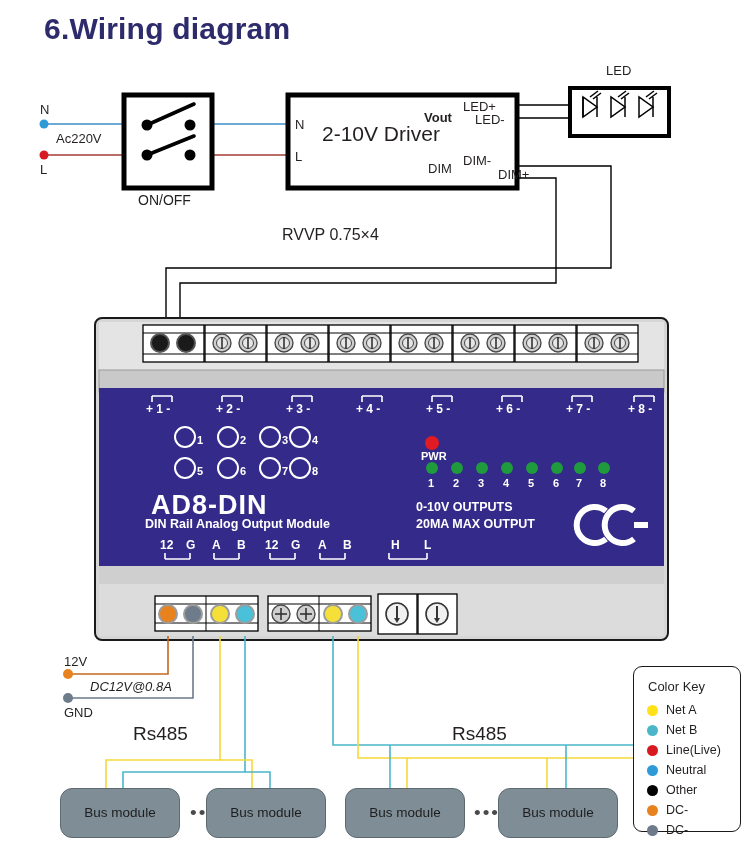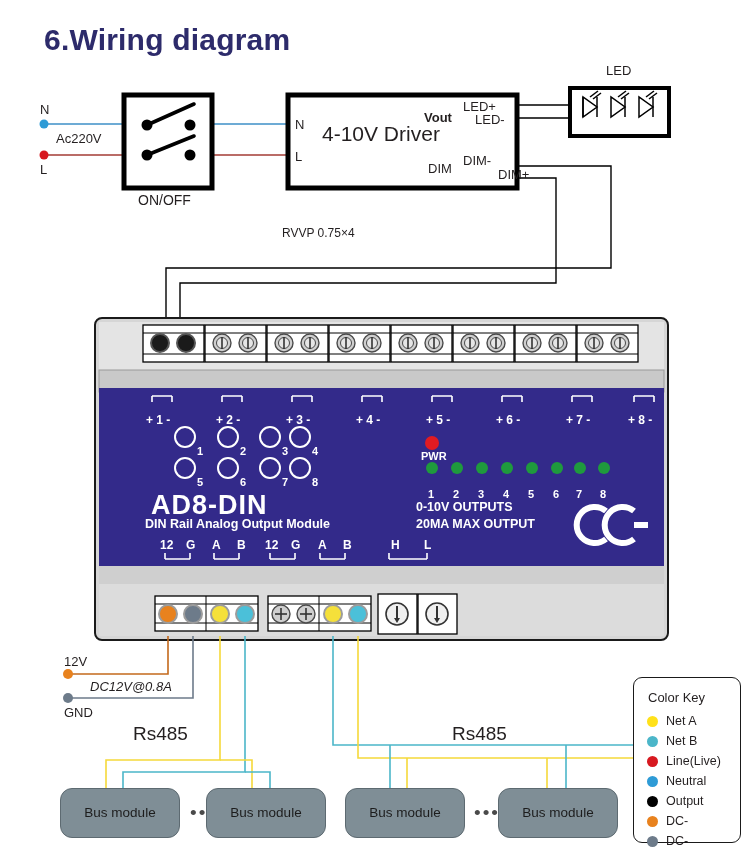--- a/index.html
+++ b/index.html
@@ -1,24 +1,24 @@
 <!DOCTYPE html>
 <html><head>
 <meta charset="utf-8">
 <style>
   html,body{margin:0;padding:0;background:#ffffff;}
   body{width:755px;height:858px;position:relative;overflow:hidden;
        font-family:"Liberation Sans","DejaVu Sans",sans-serif;color:#231f20;}
-  .abs{position:absolute;margin-top:11px;}
+  .abs{position:absolute;}
   #title{left:44px;top:12px;font-size:30px;font-weight:bold;color:#2d2b6b;letter-spacing:.2px;white-space:nowrap;}
   svg#canvas{position:absolute;left:0;top:0;width:755px;height:858px;}
   .lbl{position:absolute;font-size:12px;color:#231f20;white-space:nowrap;}
   .lbl.s13{font-size:13px;}
   .lbl.s14{font-size:14px;}
-  .lbl.s16{font-size:12px;}
+  .lbl.s16{font-size:16px;}
   .panelTxt{position:absolute;color:#fff;font-weight:bold;white-space:nowrap;}
   #brand{font-size:27px;letter-spacing:1px;}
   #sub{font-size:12.5px;}
   .outLbl{font-size:12px;font-weight:bold;color:#fff;}
   .numLbl{font-size:11px;font-weight:bold;color:#fff;}
   #ckbox{left:633px;top:666px;width:106px;height:164px;border:1.6px solid #1a1a1a;border-radius:9px;background:#fff;}
   #cktitle{position:absolute;left:14px;top:12px;font-size:13px;color:#231f20;}
   .ckrow{position:absolute;left:13px;font-size:12.5px;color:#231f20;white-space:nowrap;}
   .ckdot{position:absolute;width:11px;height:11px;border-radius:50%;}
   .cktxt{position:absolute;left:19px;}
@@ -333,21 +333,21 @@
   </g>
 </svg>
 
 <div class="lbl s13" style="left:40px;top:102px;">N</div>
 <div class="lbl s13" style="left:40px;top:162px;">L</div>
 <div class="lbl s13" style="left:56px;top:131px;">Ac220V</div>
 <div class="lbl s14" style="left:138px;top:192px;">ON/OFF</div>
 
 <div class="lbl s13" style="left:295px;top:117px;">N</div>
 <div class="lbl s13" style="left:295px;top:149px;">L</div>
-<div class="lbl" style="left:322px;top:122px;font-size:21px;">4-10V Driver</div>
+<div class="lbl" style="left:322px;top:122px;font-size:21px;">2-10V Driver</div>
 <div class="lbl s13" style="left:424px;top:110px;font-weight:bold;">Vout</div>
 <div class="lbl s13" style="left:463px;top:99px;">LED+</div>
 <div class="lbl s13" style="left:463px;top:112px;margin-left:12px;">LED-</div>
 <div class="lbl s13" style="left:428px;top:161px;">DIM</div>
 <div class="lbl s13" style="left:463px;top:153px;">DIM-</div>
 <div class="lbl s13" style="left:463px;top:167px;margin-left:35px;">DIM+</div>
 
 <div class="lbl s13" style="left:606px;top:63px;">LED</div>
 
 <div class="lbl s16" style="left:282px;top:226px;">RVVP 0.75×4</div>
@@ -431,21 +431,21 @@
   <div class="ckrow" style="top:76px;">
     <span class="ckdot" style="top:2px;background:#d71920;"></span>
     <span class="cktxt">Line(Live)</span>
   </div>
   <div class="ckrow" style="top:96px;">
     <span class="ckdot" style="top:2px;background:#2e9bd6;"></span>
     <span class="cktxt">Neutral</span>
   </div>
   <div class="ckrow" style="top:116px;">
     <span class="ckdot" style="top:2px;background:#000000;"></span>
-    <span class="cktxt">Output</span>
+    <span class="cktxt">Other</span>
   </div>
   <div class="ckrow" style="top:136px;">
     <span class="ckdot" style="top:2px;background:#e8821e;"></span>
     <span class="cktxt">DC-</span>
   </div>
   <div class="ckrow" style="top:156px;">
     <span class="ckdot" style="top:2px;background:#6d7b8a;"></span>
     <span class="cktxt">DC-</span>
   </div>
 </div>

